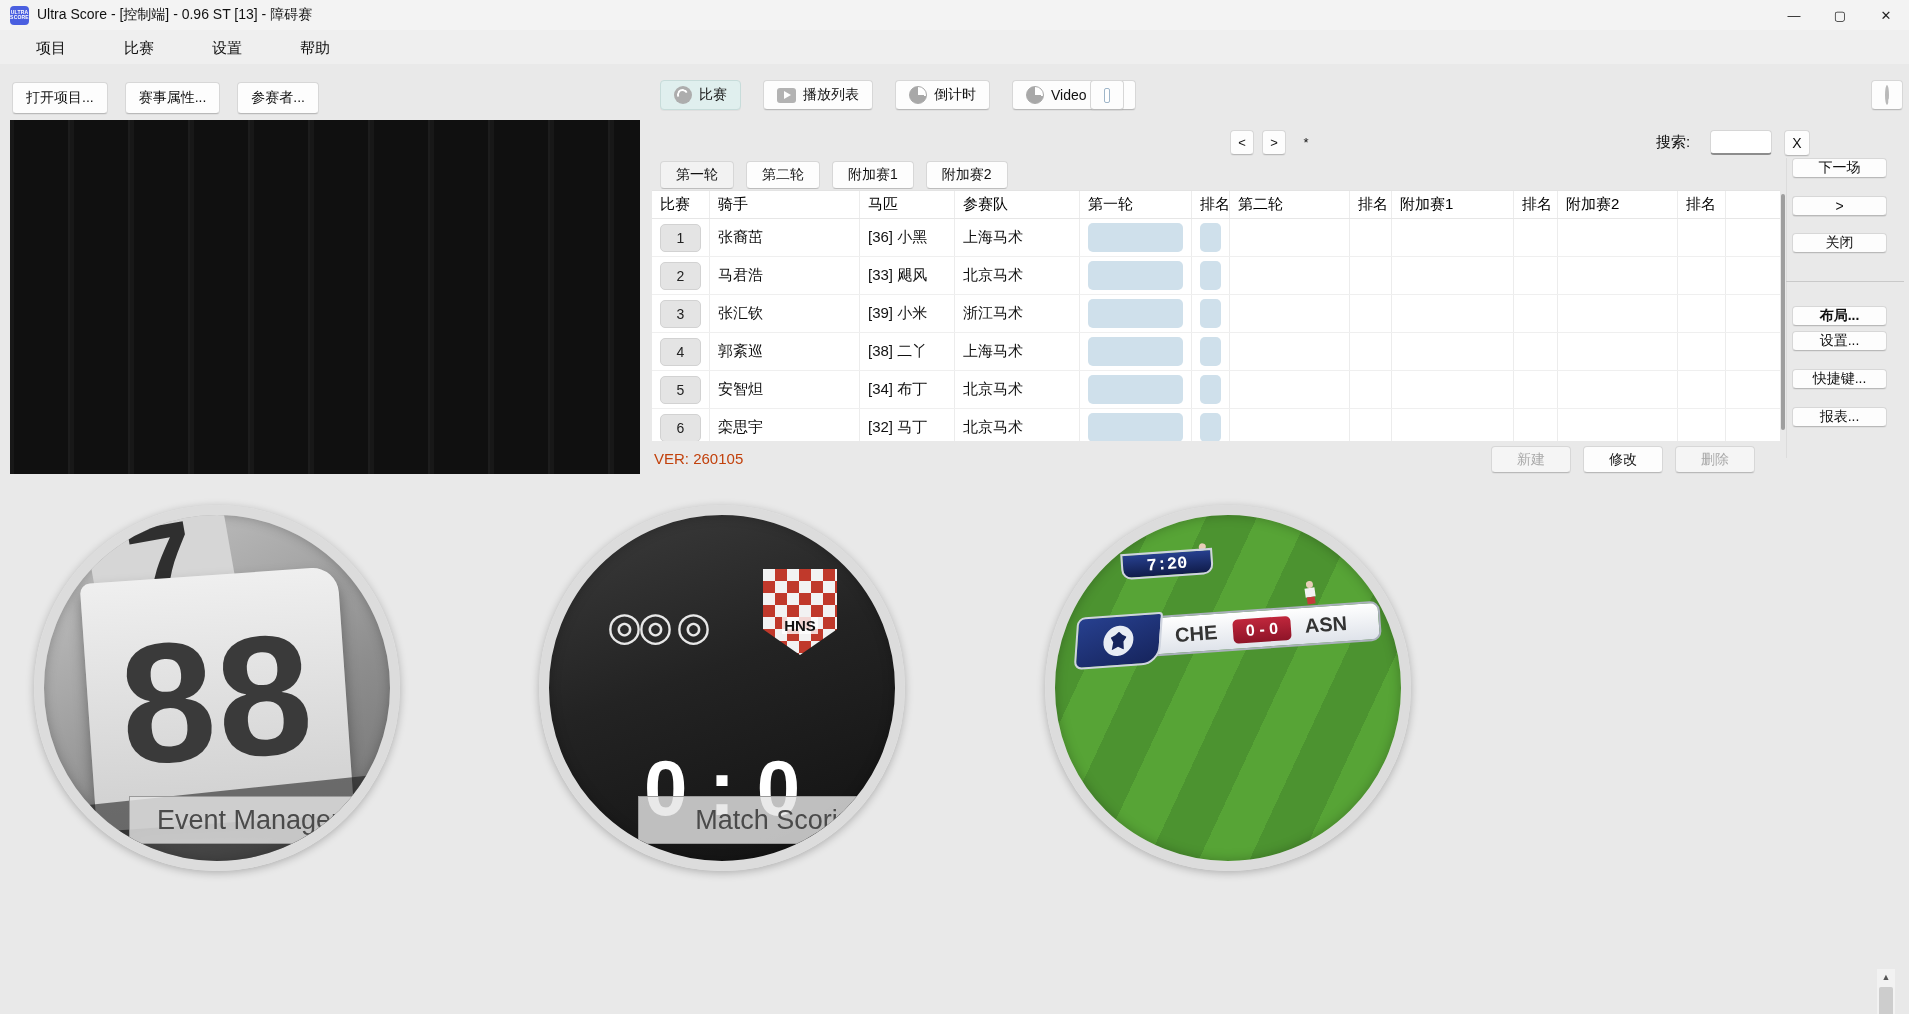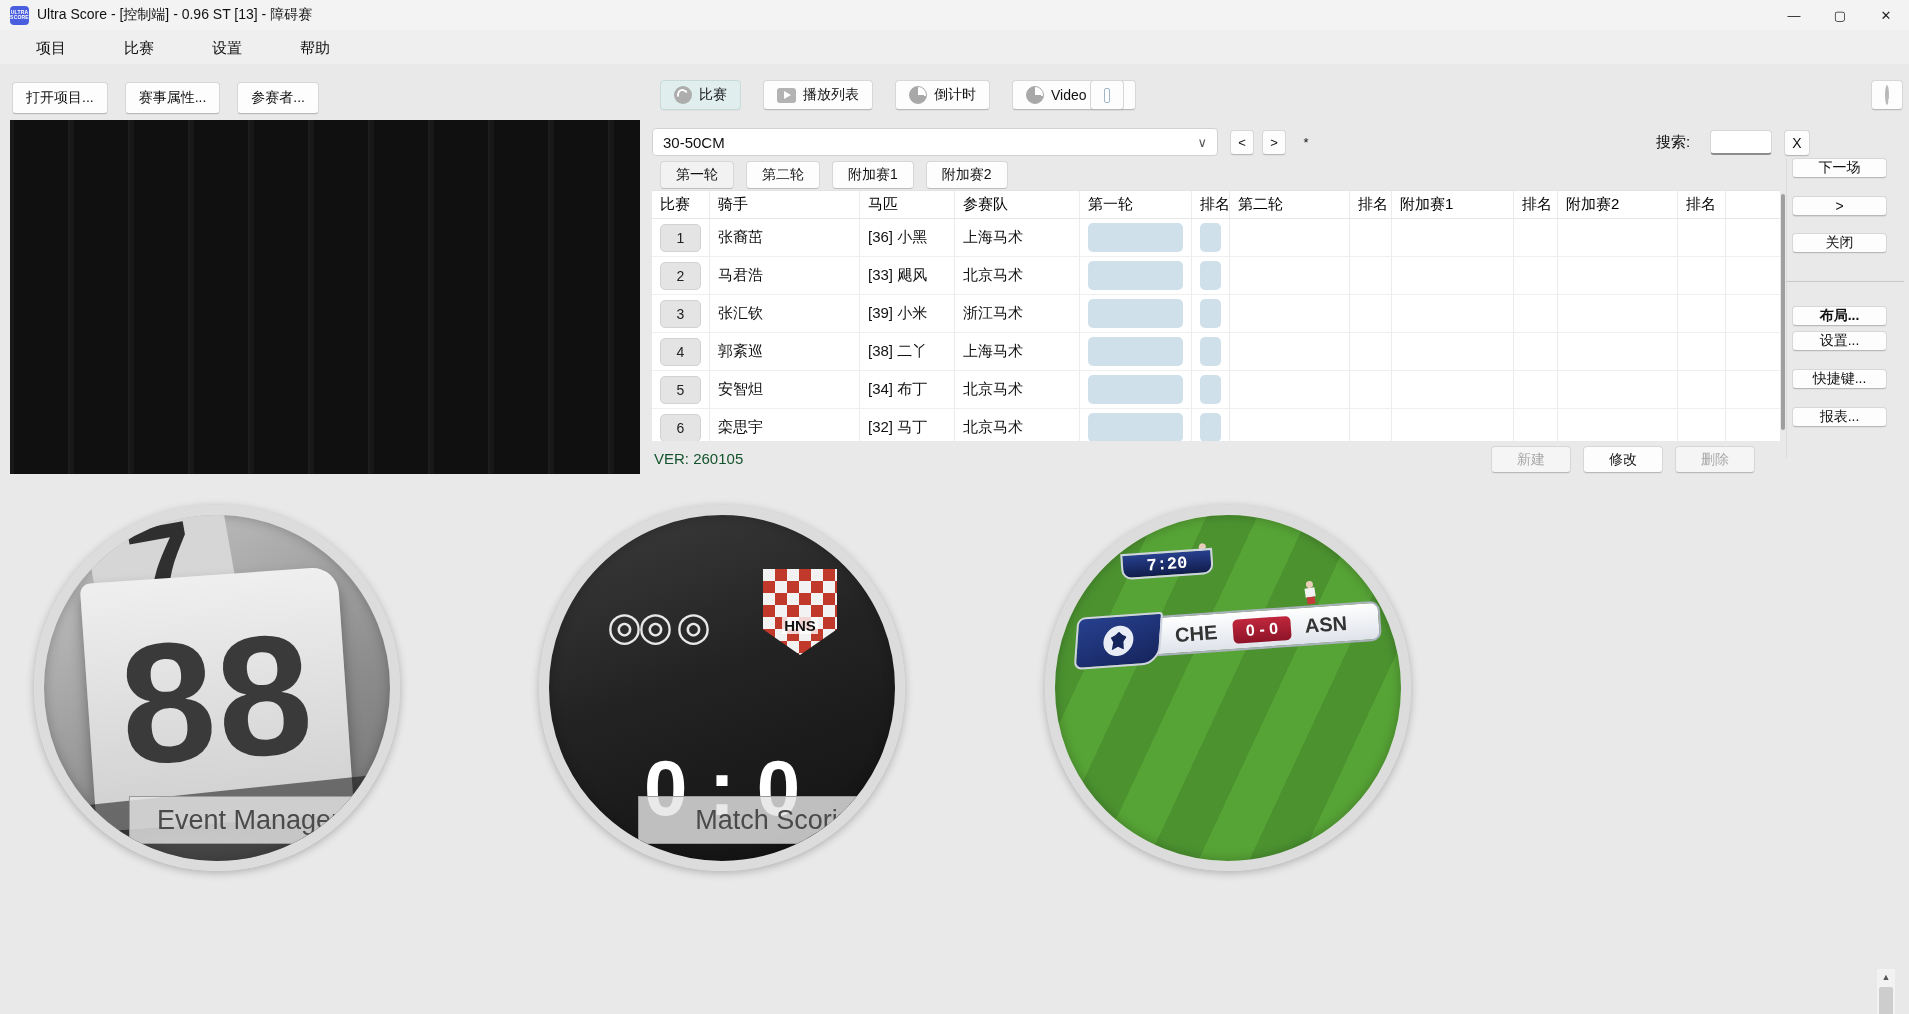--- a/index.html
+++ b/index.html
@@ -72,21 +72,21 @@
   .g-cell { height:100%; border-right:1px solid #ececec; display:flex; align-items:center; padding:0 8px; font-size:15px; color:#111; overflow:hidden; white-space:nowrap; }
   .g-head .g-cell { font-size:15px; color:#000; }
   .c0{width:58px; justify-content:flex-start;} .c1{width:150px;} .c2{width:95px;} .c3{width:125px;}
   .c4{width:112px;} .c5{width:38px;} .c6{width:120px;} .c7{width:42px;} .c8{width:122px;} .c9{width:44px;}
   .c10{width:120px;} .c11{width:48px;} .cf{flex:1; border-right:none;}
   .num-pill { width:44px; height:28px; background:#e4e4e4; border:1px solid #d2d2d2; border-radius:5px;
     display:flex; align-items:center; justify-content:center; font-size:14px; color:#222; }
   .blue-pill { width:100%; height:29px; background:#cfe0eb; border-radius:5px; }
   .blue-pill-sm { width:28px; height:29px; background:#cfe0eb; border-radius:5px; margin:0 auto; }
   
-  .ver-text { position:absolute; left:654px; top:450px; font-size:15px; color:#14532d; }
+  .ver-text { position:absolute; left:654px; top:450px; font-size:15px; color:#c2410c; }
   .crud { position:absolute; left:1491px; top:446px; display:flex; gap:12px; }
   .crud .btn { width:80px; height:27px; padding:0; font-size:14px; }
   .btn.disabled { color:#a9a9a9; background:#f5f5f5; }
   
   .side-sep-v { position:absolute; left:1786px; top:158px; width:1px; height:300px; background:#dcdcdc; }
   .side { position:absolute; left:1792px; top:158px; width:112px; }
   .side .btn { width:95px; height:20px; padding:0; font-size:14px; position:absolute; left:0; }
   .b-next{top:0;} .b-open{top:38px; width:90px;} .b-openmore{top:38px; left:94px; width:20px; height:28px; padding:0; font-size:12px;}
   .b-close{top:75px;}
   .side-divider { position:absolute; left:-6px; top:123px; width:118px; height:1px; background:#c9c9c9; }
@@ -194,24 +194,20 @@
     <span class="ico-doc"></span>
   </div>
   <div class="btn user-btn">
     <span class="ico-user"></span>
   </div>
 </div>
 
 <div class="video-panel"></div>
 
 <div class="filter-row">
-  <div class="combo">
-    <span>30-50CM</span>
-    <span class="combo-chevron">∨</span>
-  </div>
   <div class="btn mini-btn" style="left:578px;">&lt;</div>
   <div class="btn mini-btn" style="left:610px;">&gt;</div>
   <div class="btn mini-btn" style="left:642px; border:none; background:transparent; box-shadow:none;">*</div>
   <div class="search-label">搜索:</div>
   <input class="search-input" value="" style="">
   <div class="btn clear-btn">X</div>
 </div>
 
 <div class="tabs">
   <div class="tab selected">第一轮</div>

